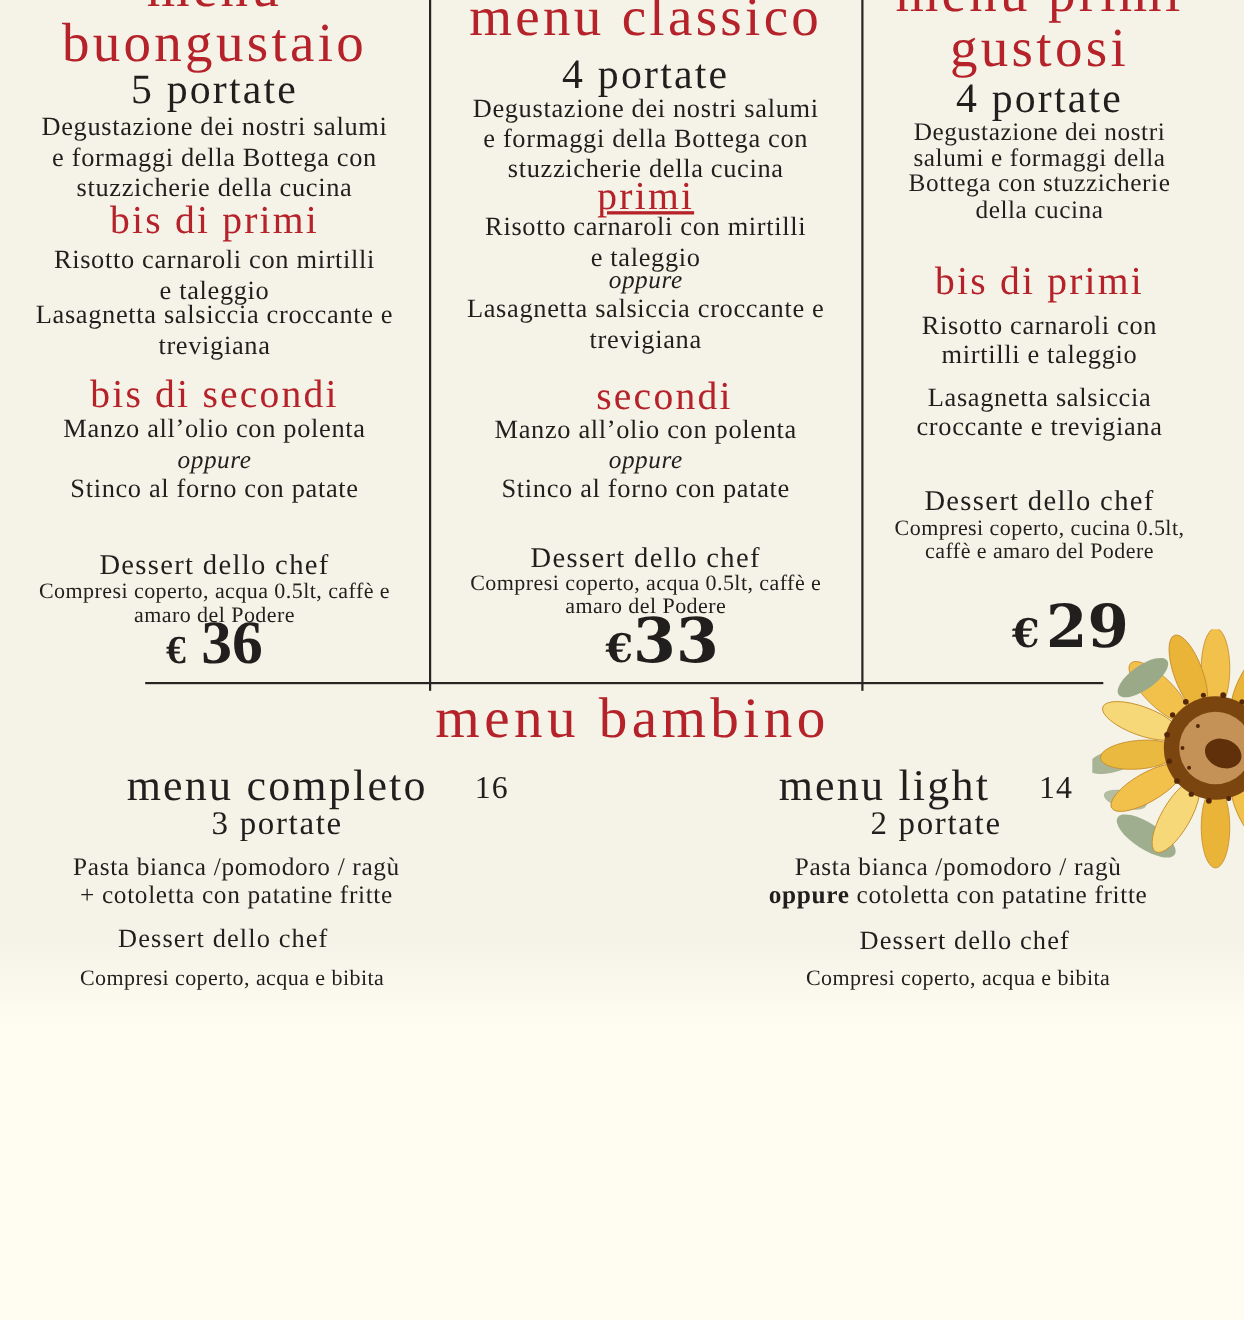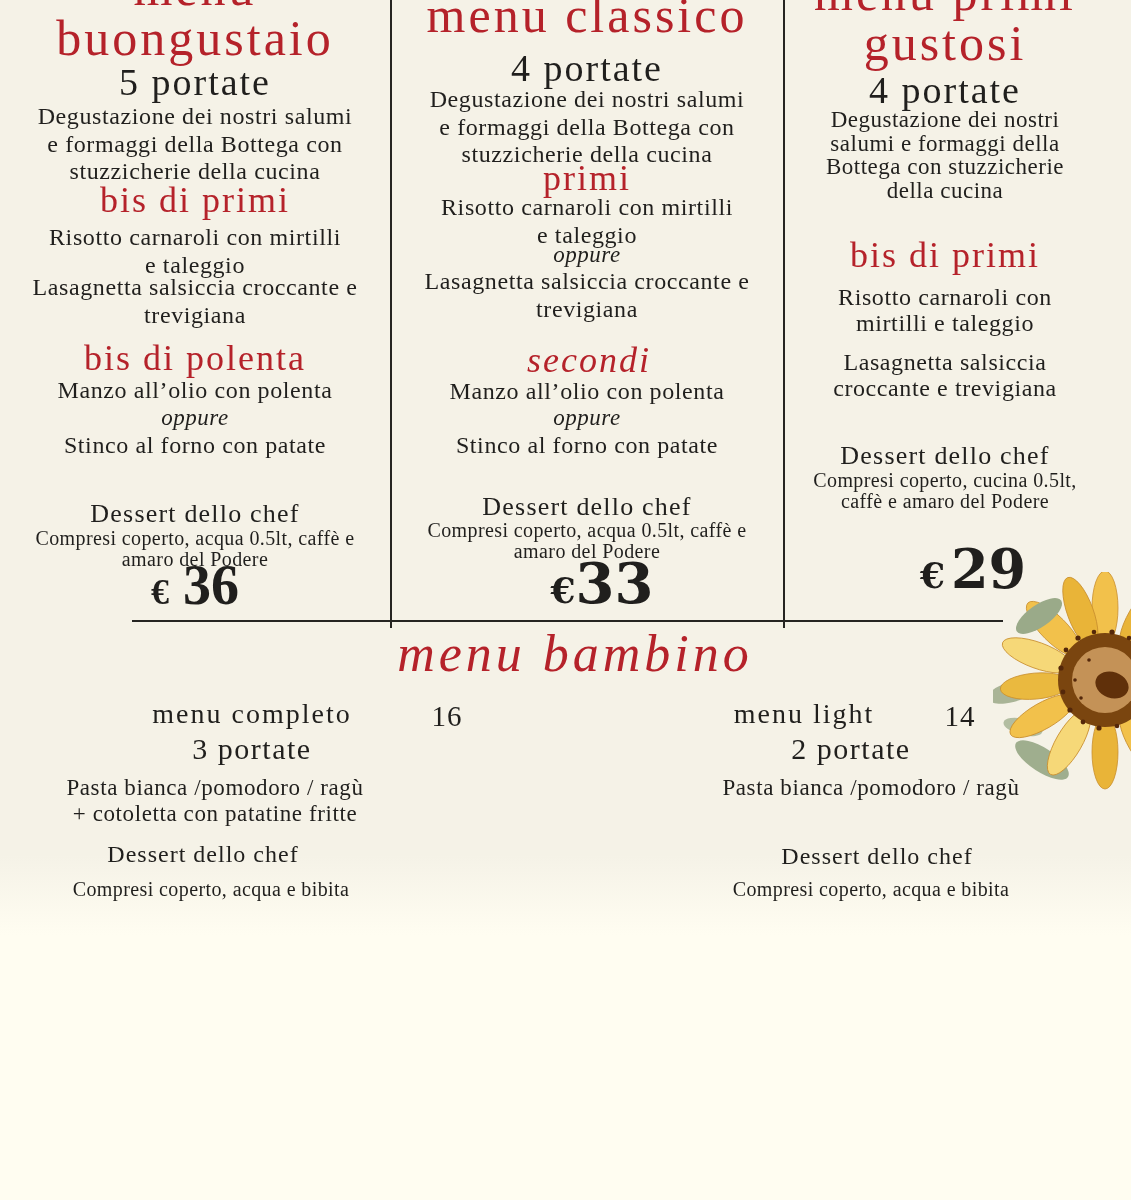--- a/index.html
+++ b/index.html
@@ -20,22 +20,22 @@
   .body23{font-size:23px;line-height:23.5px;letter-spacing:.5px;}
   .dessert{font-size:26px;line-height:28px;letter-spacing:1.2px;}
   .small20{font-size:20px;line-height:20.5px;letter-spacing:.4px;}
   .italic{font-style:italic;font-size:23px;line-height:24px;letter-spacing:.5px;}
   .price{font-family:"DejaVu Serif",serif;font-weight:700;font-size:56px;line-height:58px;}
   .price .cur{font-size:36px;font-weight:700;}
   .gap-wide{margin-right:14px;}
   .gap-small{margin-right:6px;}
   .vline{width:2px;background:#262522;}
   .hline{height:2px;background:#262522;}
-  .bambino-title{font-size:52px;line-height:52px;letter-spacing:4px;font-style:italic;}
-  .sub-name{font-size:28px;line-height:44px;letter-spacing:2px;}
+  .bambino-title{font-size:52px;line-height:52px;letter-spacing:4px;}
+  .sub-name{font-size:40px;line-height:44px;letter-spacing:2px;}
   .sub-courses{font-size:30px;line-height:32px;letter-spacing:1.5px;}
   .sub-price{font-size:29px;line-height:36px;letter-spacing:1px;}
   .bold{font-weight:700;}
   .dish-line{font-size:23px;line-height:25.5px;letter-spacing:.6px;}
   .dessert-sm{font-size:24px;line-height:26px;letter-spacing:1px;}
 </style>
 </head>
 <body>
 
 <div class="page">
@@ -49,45 +49,45 @@
 buongustaio</div>
     <div class="abs center display courses" style="left:0;top:62px;width:374px;">5 portate</div>
     <div class="abs center pre body24" style="left:0;top:103px;width:374px;">Degustazione dei nostri salumi
 e formaggi della Bottega con
 stuzzicherie della cucina</div>
     <div class="abs center display heading red" style="left:0;top:181px;width:374px;">bis di primi</div>
     <div class="abs center pre body24" style="left:0;top:224px;width:374px;">Risotto carnaroli con mirtilli
 e taleggio</div>
     <div class="abs center pre body24" style="left:0;top:274px;width:374px;">Lasagnetta salsiccia croccante e
 trevigiana</div>
-    <div class="abs center display heading red" style="left:0;top:339px;width:374px;">bis di polenta</div>
+    <div class="abs center display heading red" style="left:0;top:339px;width:374px;">bis di secondi</div>
     <div class="abs center body24" style="left:0;top:377px;width:374px;">Manzo all’olio con polenta</div>
     <div class="abs center italic" style="left:0;top:406px;width:374px;">oppure</div>
     <div class="abs center body24" style="left:0;top:432px;width:374px;">Stinco al forno con patate</div>
     <div class="abs center dessert" style="left:0;top:500px;width:374px;">Dessert dello chef</div>
     <div class="abs center pre small20" style="left:0;top:528px;width:374px;">Compresi coperto, acqua 0.5lt, caffè e
 amaro del Podere</div>
     <div class="abs center price" style="left:0;top:556px;width:374px;font-family:Liberation Serif, serif;">
       <span class="cur gap-wide">€</span><span>36</span>
     </div>
   </div>
 
   <div class="abs" style="left:400px;top:0;width:374px;">
     <div class="abs center pre display title red" style="left:0;top:-10px;width:374px;">menu classico</div>
     <div class="abs center display courses" style="left:0;top:48px;width:374px;">4 portate</div>
     <div class="abs center pre body24" style="left:0;top:86px;width:374px;">Degustazione dei nostri salumi
 e formaggi della Bottega con
 stuzzicherie della cucina</div>
-    <div class="abs center display heading red" style="left:0;top:159px;width:374px;">primi</div>
+    <div class="abs center display heading red" style="left:0;top:159px;width:374px;text-decoration:underline;">primi</div>
     <div class="abs center pre body24" style="left:0;top:194px;width:374px;">Risotto carnaroli con mirtilli
 e taleggio</div>
     <div class="abs center italic" style="left:0;top:243px;width:374px;">oppure</div>
     <div class="abs center pre body24" style="left:0;top:268px;width:374px;">Lasagnetta salsiccia croccante e
 trevigiana</div>
-    <div class="abs center display heading red" style="left:2px;top:341px;width:374px;font-style:italic;">secondi</div>
+    <div class="abs center display heading red" style="left:17px;top:341px;width:374px;">secondi</div>
     <div class="abs center body24" style="left:0;top:378px;width:374px;">Manzo all’olio con polenta</div>
     <div class="abs center italic" style="left:0;top:406px;width:374px;">oppure</div>
     <div class="abs center body24" style="left:0;top:432px;width:374px;">Stinco al forno con patate</div>
     <div class="abs center dessert" style="left:0;top:493px;width:374px;">Dessert dello chef</div>
     <div class="abs center pre small20" style="left:0;top:520px;width:374px;">Compresi coperto, acqua 0.5lt, caffè e
 amaro del Podere</div>
     <div class="abs center price" style="left:0;top:554px;width:374px;transform:translateX(15px);">
       <span class="cur">€</span><span>33</span>
     </div>
   </div>
@@ -124,20 +124,21 @@
     <div class="abs center dessert-sm" style="left:43px;top:841px;width:320px;">Dessert dello chef</div>
     <div class="abs center small20" style="left:51px;top:879px;width:320px;">Compresi coperto, acqua e bibita</div>
   </div>
 
   <div>
     <div class="abs center display sub-name" style="left:644px;top:692px;width:320px;">menu light</div>
     <div class="abs center sub-price" style="left:935px;top:698px;width:50px;">14</div>
     <div class="abs center display sub-courses" style="left:691px;top:733px;width:320px;">2 portate</div>
     <div class="abs center dish-line" style="left:681px;top:775px;width:380px;">
       <div>Pasta bianca /pomodoro / ragù</div>
+      <div><span class="bold">oppure</span><span> cotoletta con patatine fritte</span></div>
     </div>
     <div class="abs center dessert-sm" style="left:717px;top:843px;width:320px;">Dessert dello chef</div>
     <div class="abs center small20" style="left:711px;top:879px;width:320px;">Compresi coperto, acqua e bibita</div>
   </div>
 
   <svg class="abs" style="left:993px;top:572px;" width="160" height="235" viewBox="0 0 160 235" aria-hidden="true">
 
     <g>
       <ellipse cx="19" cy="120" rx="25" ry="10" transform="rotate(-15 19 120)" fill="#a9b496"></ellipse>
       <ellipse cx="49" cy="188" rx="31" ry="12" transform="rotate(33 49 188)" fill="#9fae8e"></ellipse>

